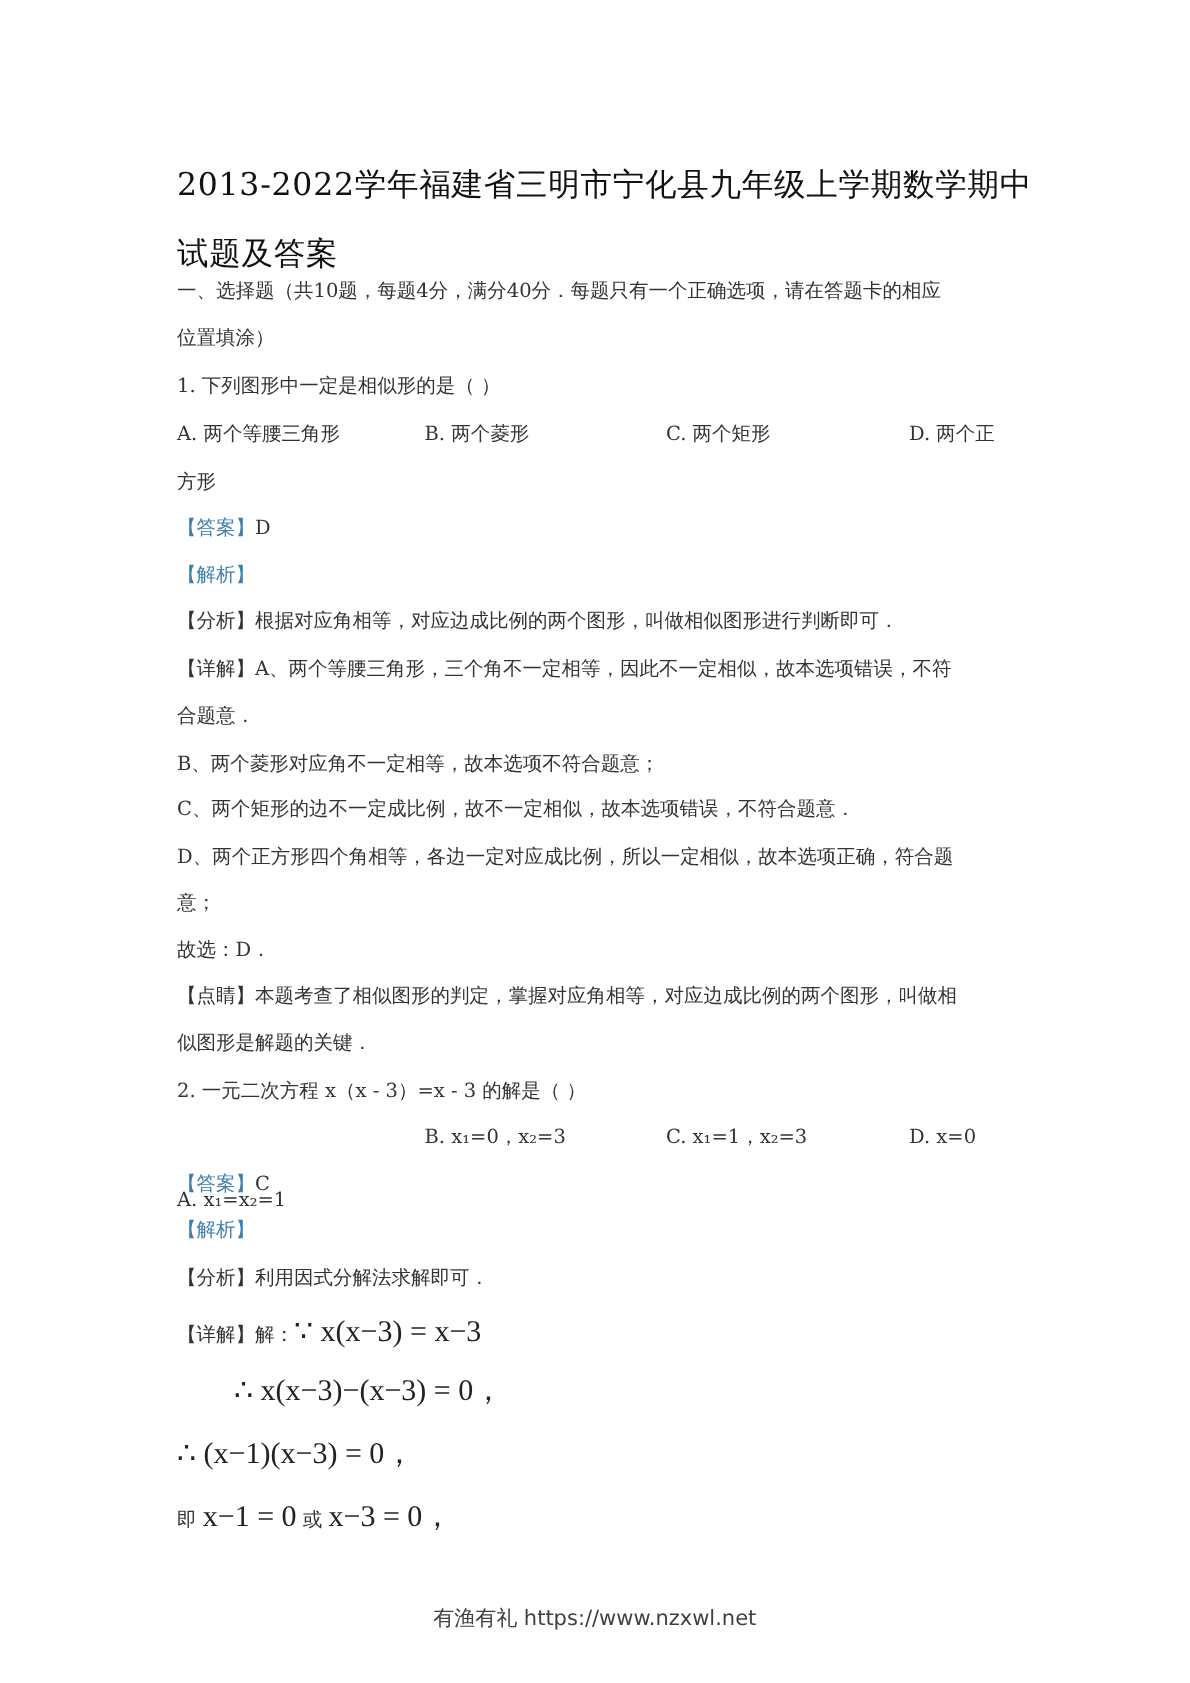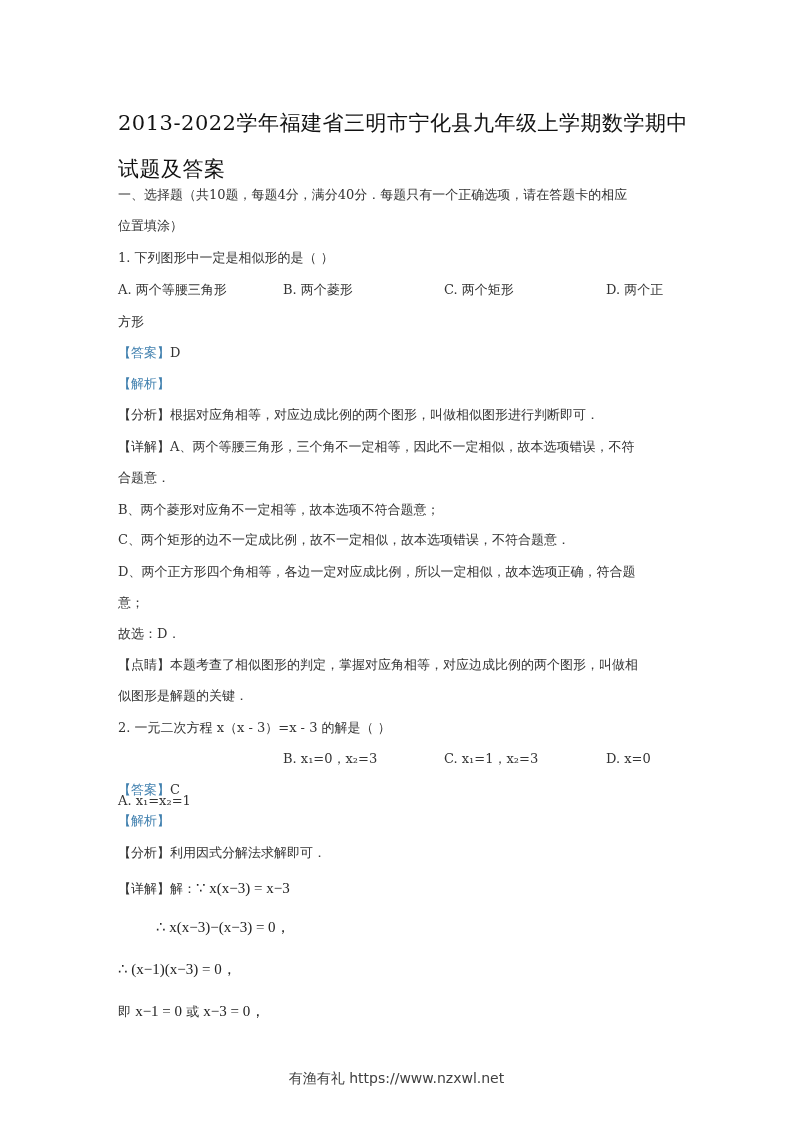--- a/index.html
+++ b/index.html
@@ -3,21 +3,21 @@
   <meta charset="utf-8">
   <style>
     html, body { margin: 0; padding: 0; background: #ffffff; }
     body { width: 793px; height: 1122px; position: relative; overflow: hidden;
       font-family: "DejaVu Serif", "Liberation Serif", serif; color: #222; }
     .title { position: absolute; left: 118px; top: 100px; width: 570px;
       font-size: 21px; line-height: 46px; color: #111; letter-spacing: 0.5px; }
     .line { position: absolute; left: 118px; font-size: 13px; line-height: 20px; color: #333; white-space: nowrap; }
     .blue { color: #3f7fae; }
     .opt { position: absolute; font-size: 13px; line-height: 20px; color: #333; white-space: nowrap; }
-    .math { font-family: "Liberation Serif", "DejaVu Serif", serif; font-size: 15px; color: #222; }
+    .math { font-family: "Liberation Serif", "DejaVu Serif", serif; font-size: 20px; color: #222; }
     .footer { position: absolute; left: 0; width: 793px; top: 1070px; text-align: center;
       font-family: "DejaVu Sans", "Liberation Sans", sans-serif; font-size: 14px; color: #404040; }
   </style>
 </head>
 <body>
 
 <div>
   <div class="title">2013-2022学年福建省三明市宁化县九年级上学期数学期中试题及答案</div>
 
   <div class="line" style="top:185px;">一、选择题（共10题，每题4分，满分40分．每题只有一个正确选项，请在答题卡的相应</div>

